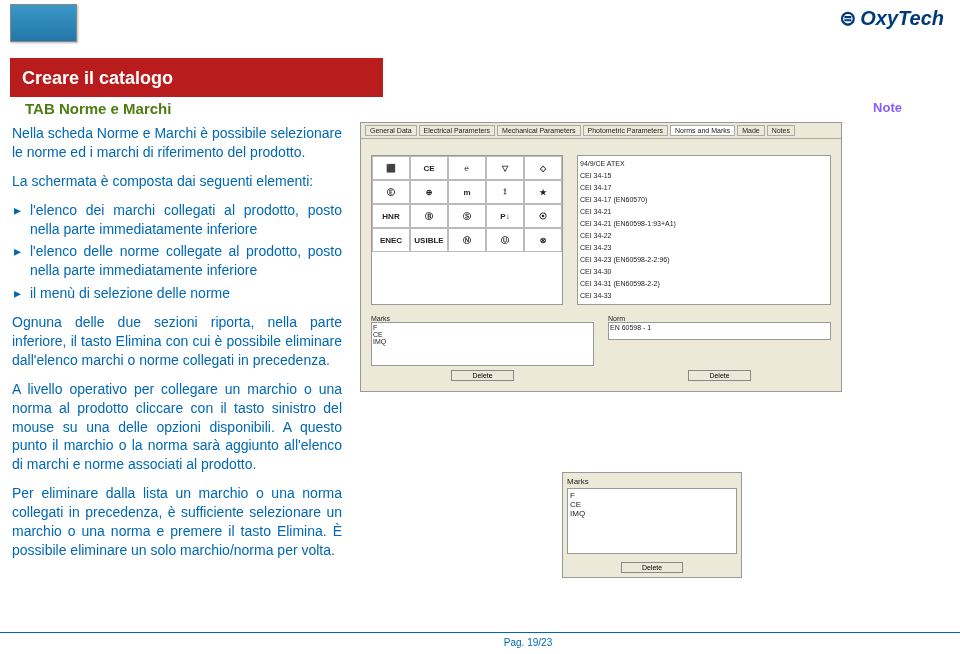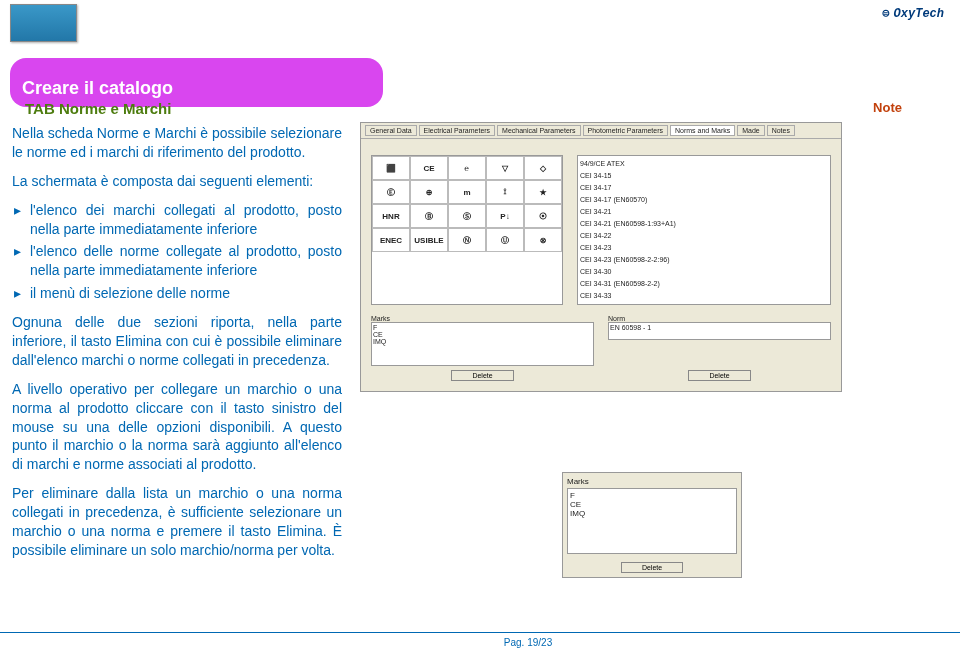--- a/index.html
+++ b/index.html
@@ -17,48 +17,46 @@
     position: absolute;
     top: 4px; left: 10px;
     width: 65px; height: 36px;
     background: linear-gradient(#3a98c8,#2277a8);
     border: 1px solid #888;
     box-shadow: 1px 1px 2px rgba(0,0,0,.3);
   }
   .brand {
     position: absolute;
     top: 6px; right: 16px;
-    font-size: 12px;
+    font-size: 20px;
     font-weight: bold;
     color: #003a7a;
     font-style: italic;
-    font-family: Liberation Mono, monospace;
   }
   .brand .glyph { font-style: normal; margin-right: 4px; color:#003a7a;}
   .page-title-bar {
     position: absolute;
     top: 58px; left: 10px;
-    background: #d946ef;
+    background: #b91c1c;
     color: #fff;
     font-size: 18px;
     font-weight: bold;
-    padding: 20px 210px 8px 12px;
-    border-radius: 16px;
+    padding: 10px 210px 8px 12px;
   }
   .tab-heading {
     position: absolute;
     top: 100px; left: 25px;
     color: #4d7c0f;
     font-weight: bold;
     font-size: 15px;
   }
   .note-label {
     position: absolute;
     top: 100px; right: 58px;
-    color: #c2410c;
+    color: #8b5cf6;
     font-weight: bold;
     font-size: 13px;
   }
   .body-text {
     position: absolute;
     top: 124px; left: 12px;
     width: 330px;
     font-size: 14px;
     color: #0068b3;
     text-align: justify;

